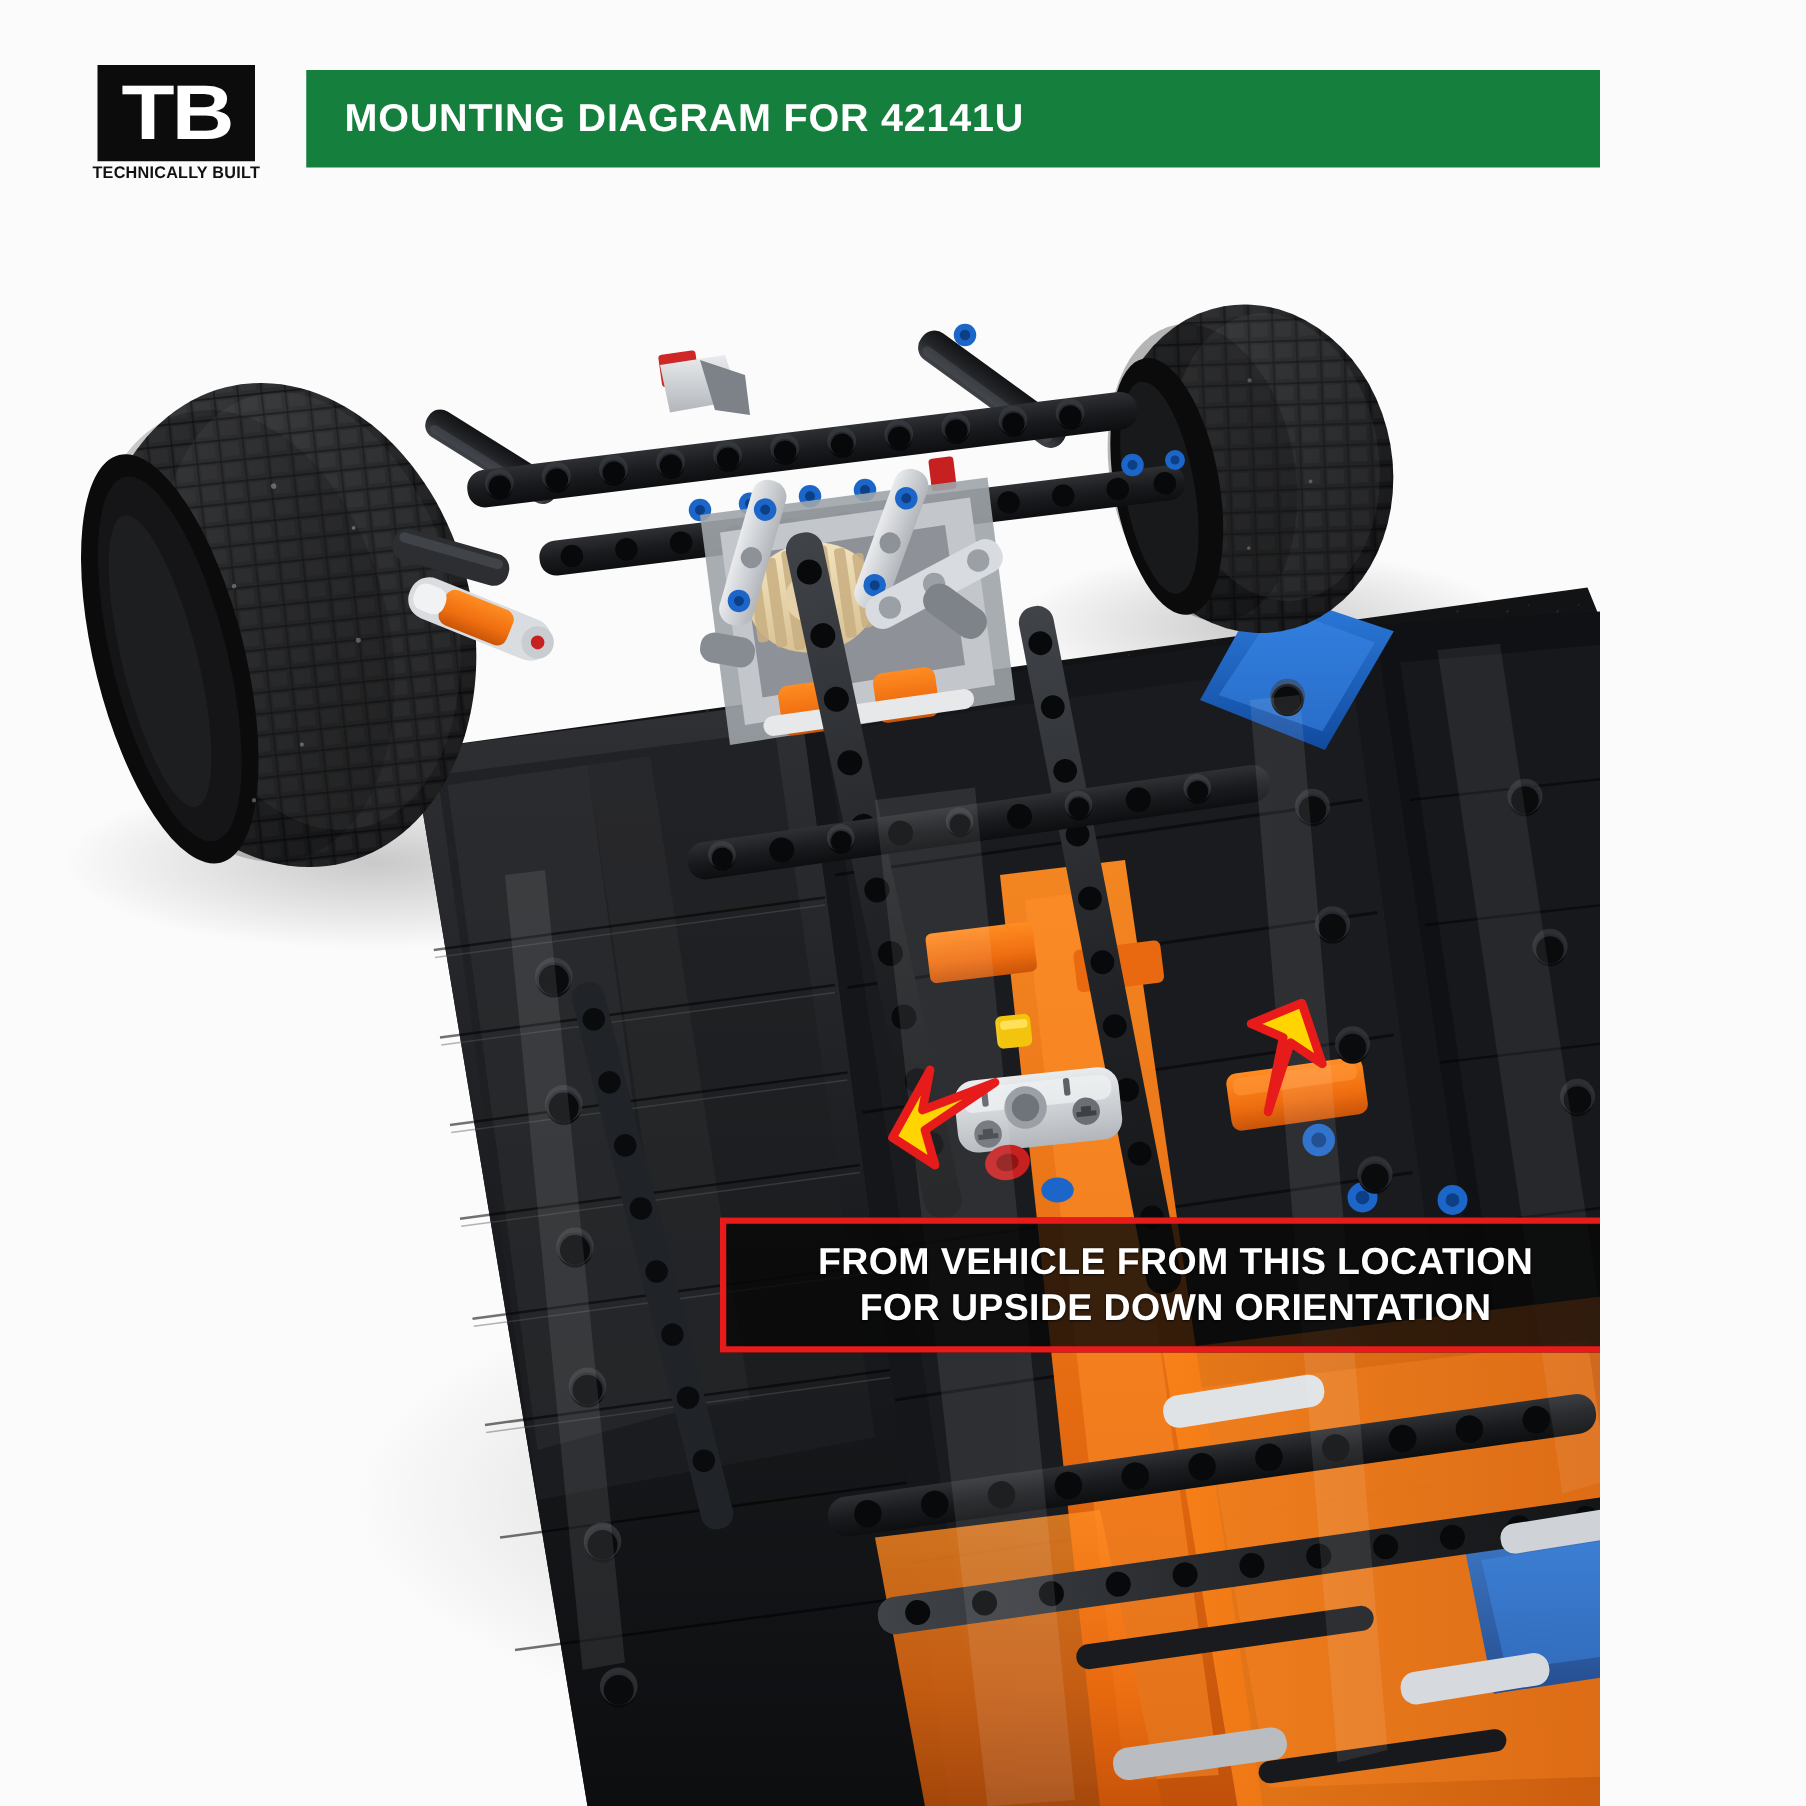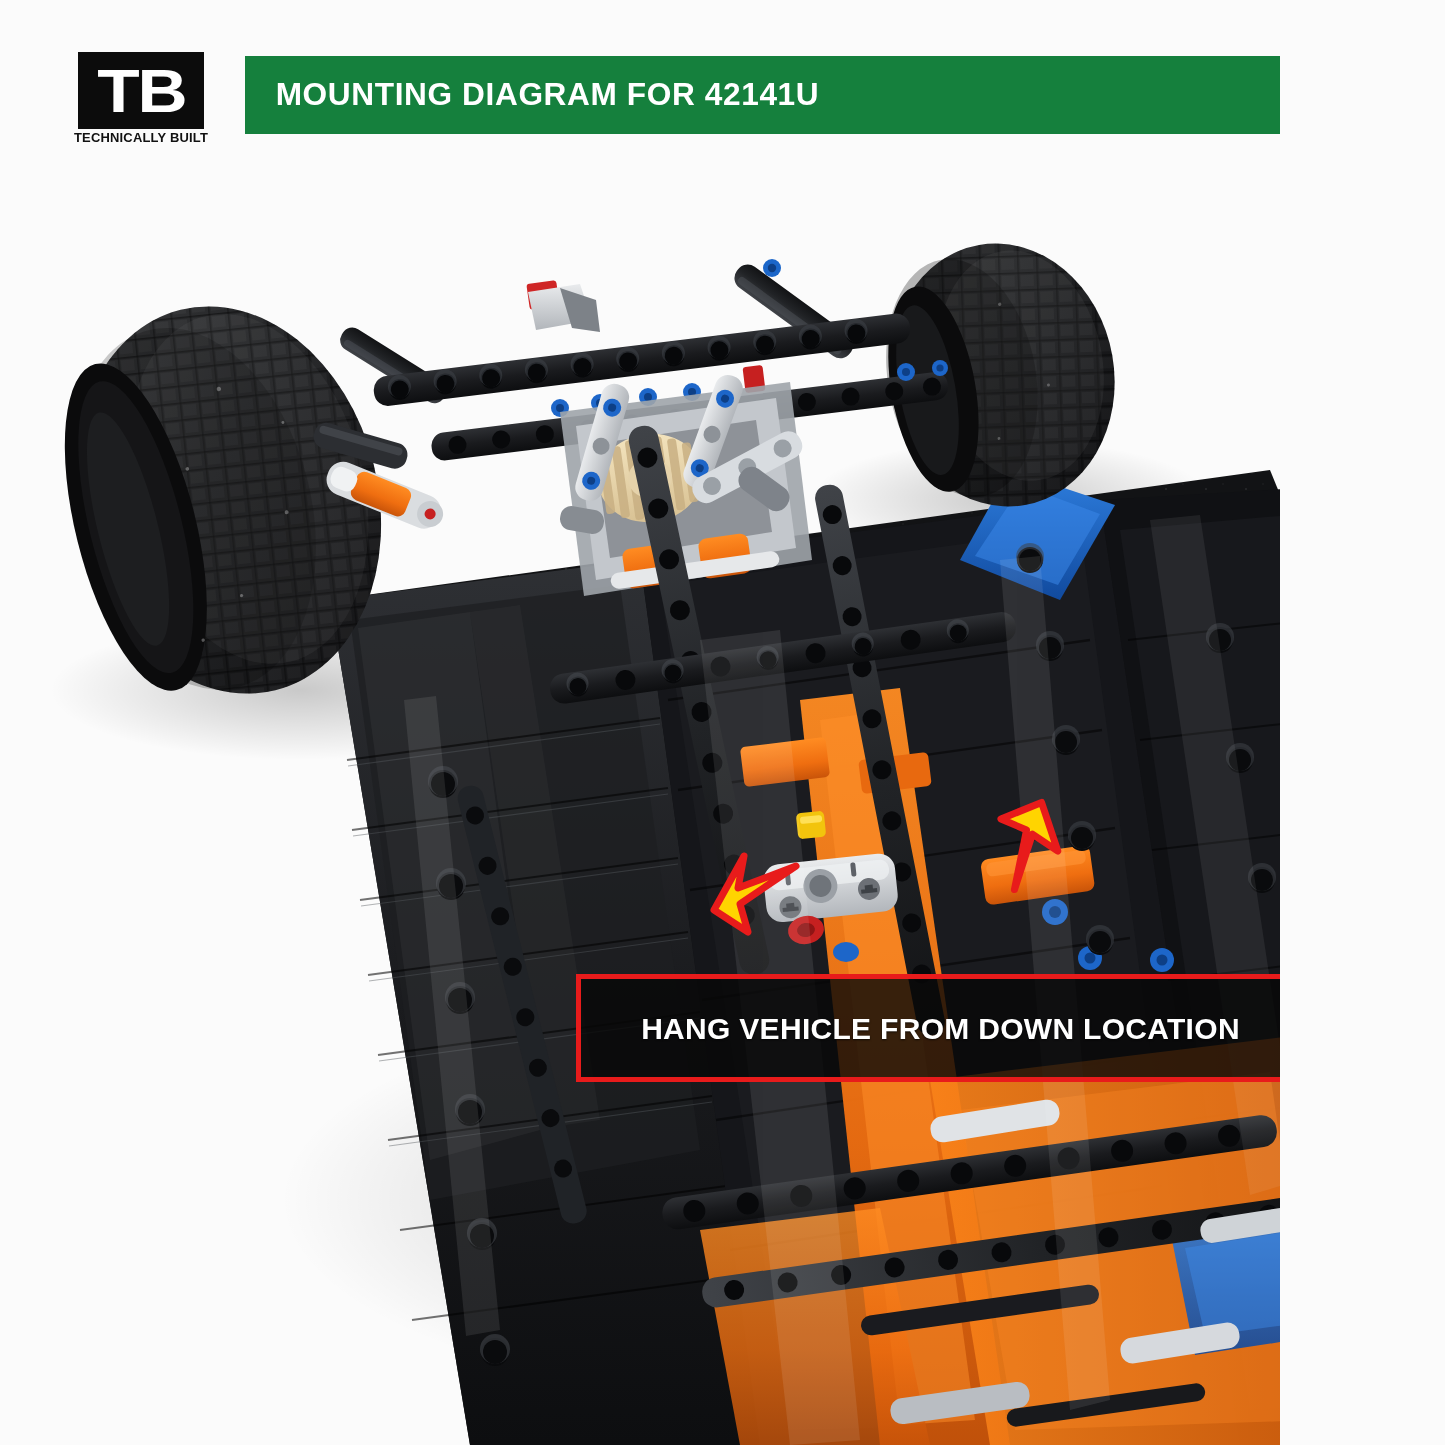--- a/index.html
+++ b/index.html
@@ -657,16 +657,17 @@
     </svg>
   </div>
 
   <div class="arrow" style="left:978px;top:798px;">
     <svg width="100" height="96" viewBox="0 0 100 96">
       <path d="M 62,4 L 46,60 L 20,44 L 38,92 L 78,74 L 52,64 Z" fill="#ffd400" stroke="#e81b1b" stroke-width="7" stroke-linejoin="round" transform="rotate(182 50 48)"></path>
     </svg>
   </div>
 
   <div class="callout">
-    <div class="line">HANG VEHICLE FROM DOWN LOCATION</div>
+    <div class="line">FROM VEHICLE FROM THIS LOCATION</div>
+    <div class="line">FOR UPSIDE DOWN ORIENTATION</div>
   </div>
 
 </div>
 
 </body></html>

